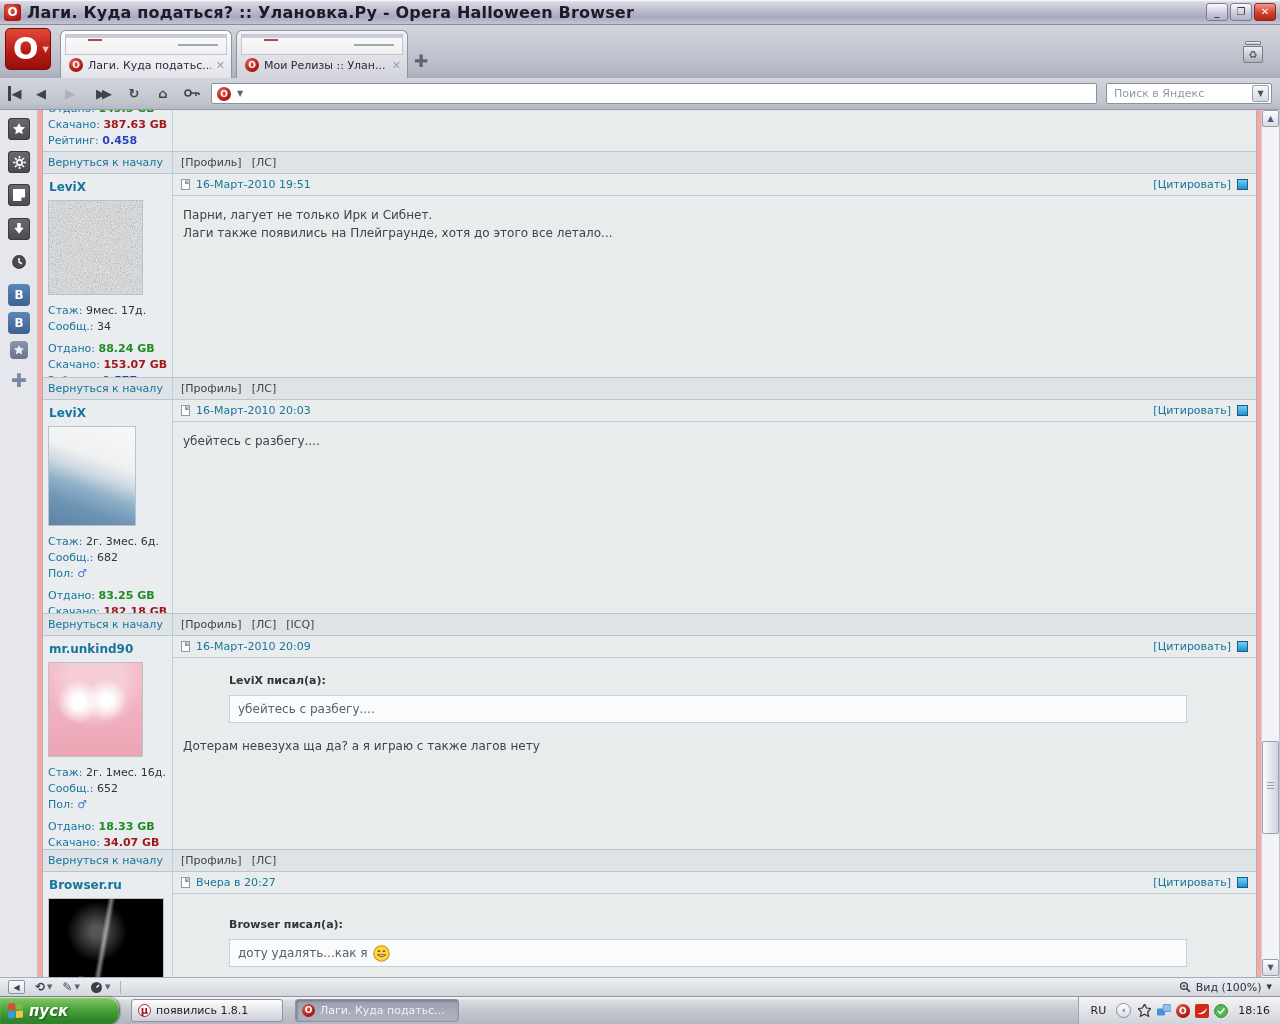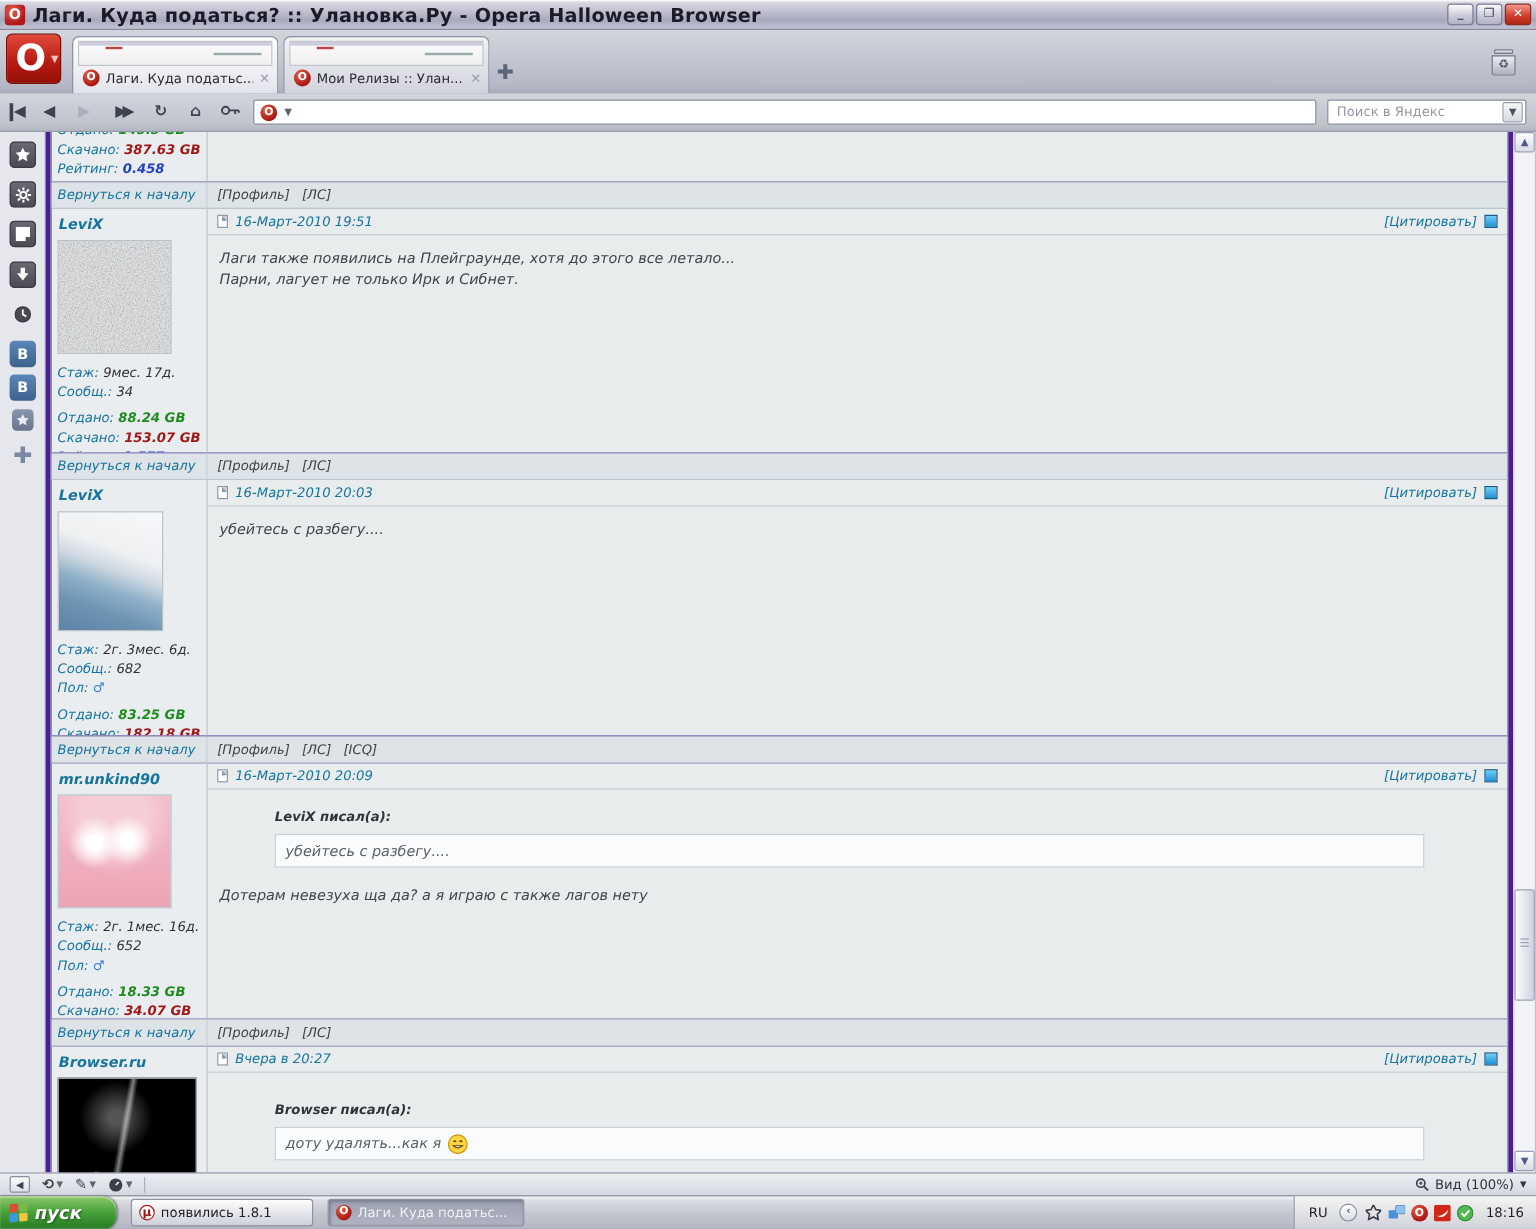--- a/index.html
+++ b/index.html
@@ -67,21 +67,21 @@
   
   .rail{position:absolute;left:0;top:110px;width:38px;height:867px;background:#e6e7ec;border-right:1px solid #c0c2ca;}
   .rail-ic{position:absolute;left:8px;width:22px;height:22px;border-radius:4px;display:flex;align-items:center;justify-content:center;}
   .rail-ic.dark{background:linear-gradient(#6a6a72,#4a4a52);box-shadow:inset 0 0 0 1px #3a3a42;}
   .rail-ic.vk{background:linear-gradient(#5a86b8,#3c628e);color:#fff;font-weight:bold;font-size:12px;}
   .rail-ic.small{width:18px;height:18px;left:10px;background:linear-gradient(#8a96ac,#68748c);}
   .rail-ic svg{display:block;}
   .rail-plus{background:none!important;box-shadow:none!important;color:#7b87a0;font-size:19px;font-weight:bold;}
 
   
-  .page{position:absolute;left:38px;top:110px;width:1223px;height:867px;background:#4c1d95;overflow:hidden;font-style:italic;}
+  .page{position:absolute;left:38px;top:110px;width:1223px;height:867px;background:#fca5a5;overflow:hidden;}
   .ftable{position:absolute;left:4px;top:-2px;width:1215px;border-left:1px solid #a3b3bd;border-right:1px solid #a3b3bd;}
   .frow{display:flex;border-bottom:1px solid #b9c6cd;overflow:hidden;}
   .ucol{width:130px;flex:none;background:#e9edf0;border-right:1px solid #c3ced4;padding:4px 4px 0 5px;overflow:hidden;}
   .mcol{flex:1;background:#e8eced;display:flex;flex-direction:column;overflow:hidden;}
   .backrow{height:22px;background:#dde3e7;}
   .backrow .ucol{display:flex;align-items:center;background:#dde3e7;padding-top:0;}
   .back-link{font-size:11px;color:#17749c;}
   .backrow .mcol{flex-direction:row;align-items:center;background:#dde3e7;padding-left:8px;gap:10px;}
   .plink{font-size:11px;color:#3e4347;}
   .uname{font-size:12px;font-weight:bold;color:#17749c;display:block;margin:2px 0 6px 1px;}
@@ -121,21 +121,21 @@
     color:#3c4250;font-size:8px;text-align:center;line-height:13px;border-radius:2px;}
   .sb-ic{display:flex;align-items:center;gap:2px;color:#3c4250;}
   .sb-ic .glyph{font-size:12px;font-weight:bold;}
   .sb-ic .cr{font-size:7px;color:#5a6272;}
   .sb-sep{width:1px;height:13px;background:#aab0bc;}
   .sb-right{margin-left:auto;display:flex;align-items:center;gap:5px;color:#2e3340;font-size:11px;}
 
   
   .taskbar{position:absolute;left:0;top:996px;width:1280px;height:28px;
     background:linear-gradient(#fbfbf9 0%,#dcdde2 12%,#c3c5ce 55%,#b4b7c2 100%);border-top:1px solid #8e92a0;display:flex;align-items:center;}
-  .startbtn{width:97px;height:28px;border-radius:0 12px 12px 0;
+  .startbtn{width:119px;height:28px;border-radius:0 12px 12px 0;
     background:linear-gradient(#8cc86a 0%,#4aa43c 45%,#2e8428 85%);box-shadow:inset 0 1px 1px #c8e8b0, 1px 0 2px #556;
     display:flex;align-items:center;padding-left:8px;gap:5px;}
   .winflag{width:16px;height:16px;display:grid;grid-template-columns:7px 7px;grid-template-rows:7px 7px;gap:1px;transform:skewY(-4deg);}
   .winflag i{border-radius:1px;}
   .startbtn .stext{color:#fff;font-size:15px;font-weight:bold;font-style:italic;text-shadow:1px 1px 2px #1e5a1a;}
   .taskbtn{height:23px;width:152px;margin-left:12px;border:1px solid #8e92a2;border-radius:3px;
     background:linear-gradient(#fdfdfd,#dcdde4 70%,#cfd1da);display:flex;align-items:center;gap:5px;padding:0 6px;font-size:11px;color:#222;}
   .taskbtn.active{width:164px;background:linear-gradient(#9ca0b0,#b0b4c2);box-shadow:inset 1px 1px 3px #70748a;color:#f2f2f6;}
   .utor-ic{width:13px;height:13px;border-radius:50%;background:#fff;border:1px solid #a22;color:#9a1818;
     font-size:10px;font-weight:bold;text-align:center;line-height:12px;flex:none;}
@@ -305,22 +305,22 @@
     <div class="mcol">
       <div class="phead">
         <span class="page-ic"></span>
         <a class="pdate">16-Март-2010 19:51</a>
         <span class="phead-right">
           <a class="quote-link">[Цитировать]</a>
           <span class="blue-sq"></span>
         </span>
       </div>
       <div class="pbody">
+            <div>Парни, лагует не только Ирк и Сибнет.</div>
             <div>Лаги также появились на Плейграунде, хотя до этого все летало...</div>
-            <div>Парни, лагует не только Ирк и Сибнет.</div>
           </div>
     </div>
   </div>
 
   <div class="frow backrow">
     <div class="ucol">
           <a class="back-link">Вернуться к началу</a>
         </div>
     <div class="mcol">
           <a class="plink">[Профиль]</a>

